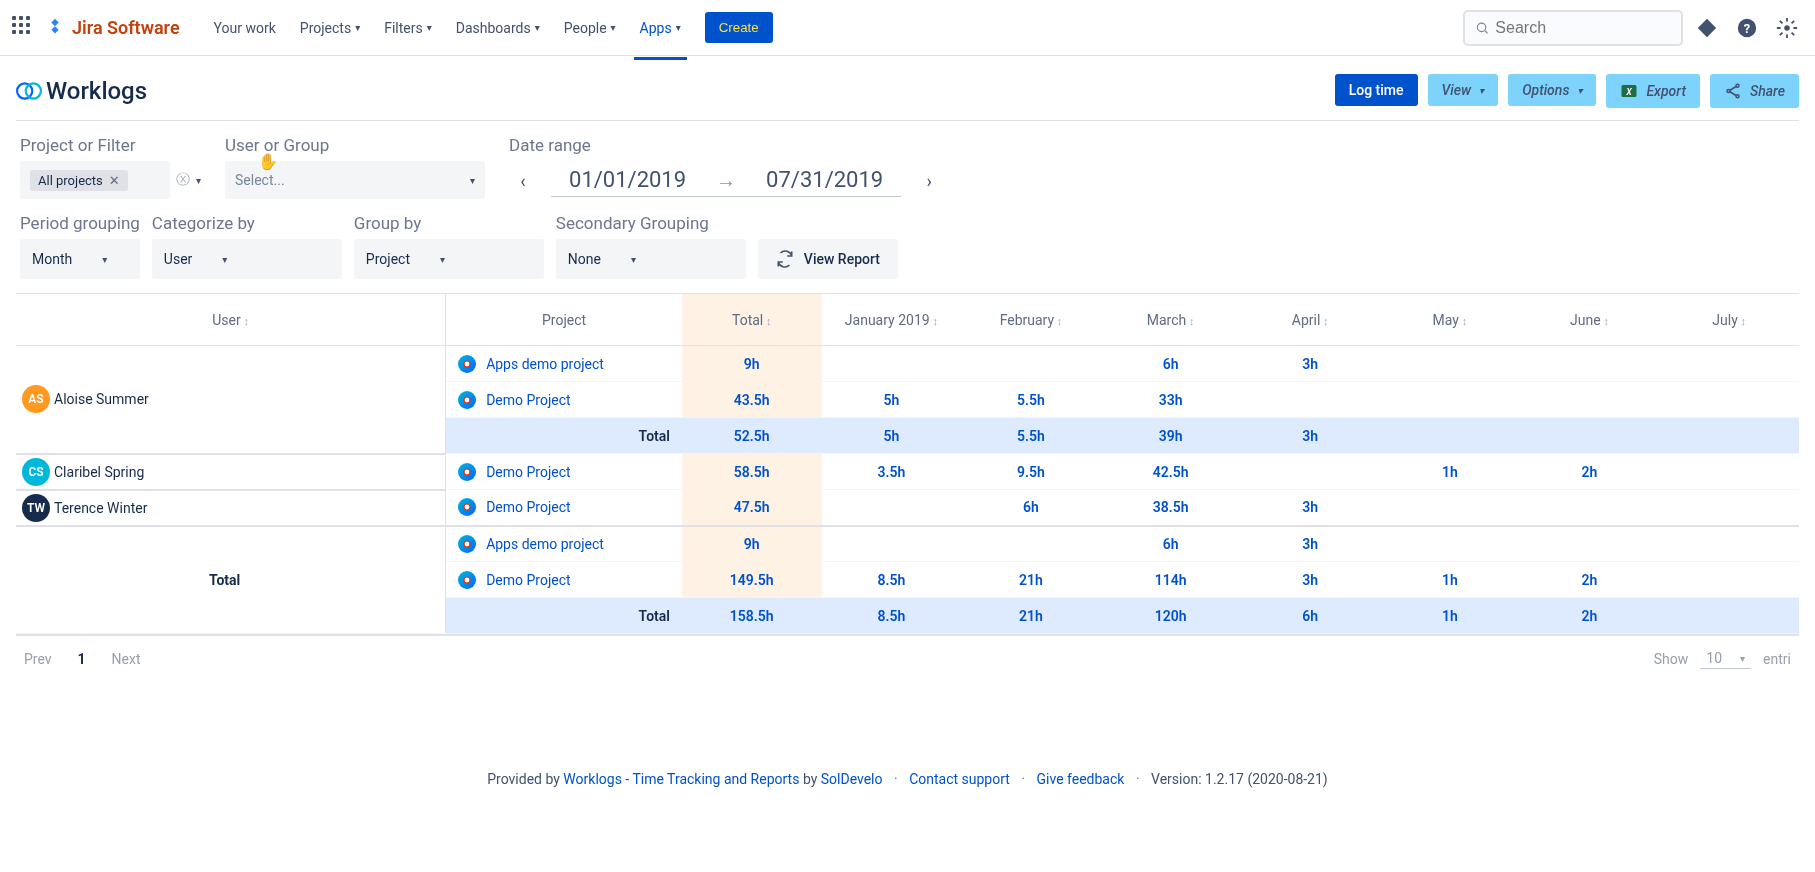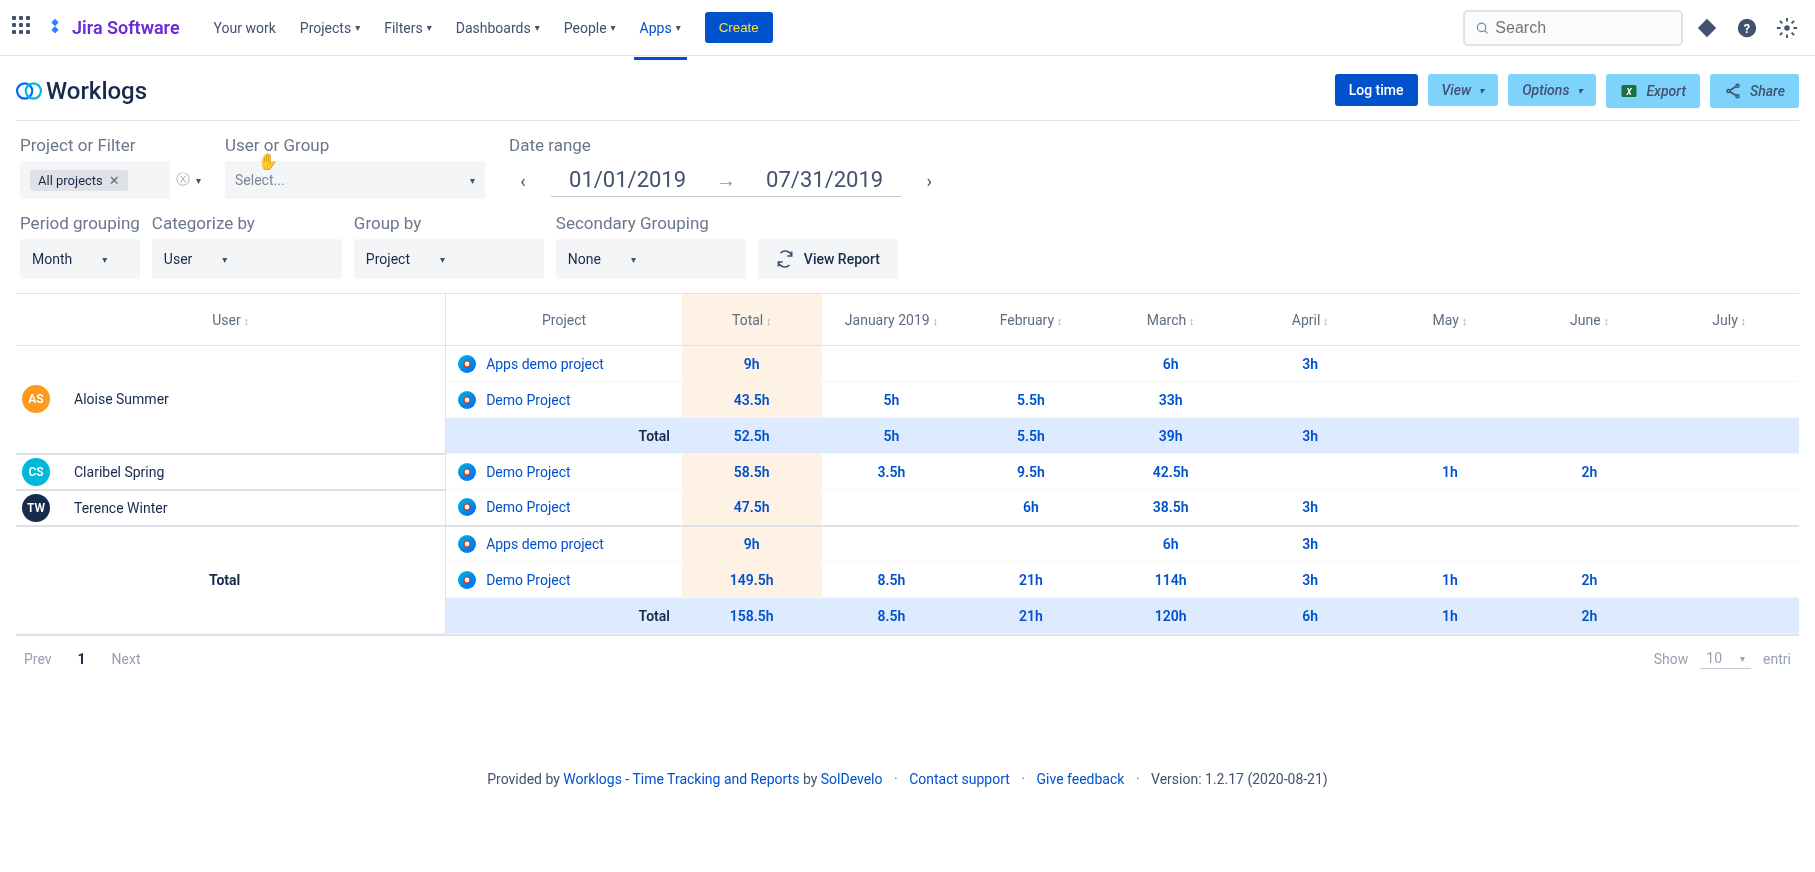--- a/index.html
+++ b/index.html
@@ -8,21 +8,21 @@
   font-size: 14px; color: #172B4D; background: #fff; width: 1815px;
 }
 
 .topnav {
   display: flex; align-items: center; height: 56px; padding: 0 12px;
   border-bottom: 1px solid #dfe1e6;
 }
 .apps-grid { width: 24px; height: 24px; display: grid; grid-template-columns: repeat(3,4px);
   grid-template-rows: repeat(3,4px); gap: 3px; margin-right: 8px; cursor: pointer; }
 .apps-grid span { background: #42526e; border-radius: 1px; }
-.logo { display: flex; align-items: center; font-weight: 600; font-size: 18px; color: #6d28d9; margin-right: 24px; }
+.logo { display: flex; align-items: center; font-weight: 600; font-size: 18px; color: #c2410c; margin-right: 24px; }
 .logo svg { margin-right: 6px; }
 .nav-items { display: flex; gap: 4px; align-items: center; }
 .nav-item { padding: 8px 10px; color: #42526e; cursor: pointer; display: flex; align-items: center; gap: 4px; border-radius: 3px; }
 .nav-item.active { color: #0052cc; }
 .nav-item.active-underline { position: relative; }
 .nav-item.active-underline::after { content: ""; position: absolute; left: 4px; right: 4px; bottom: -16px; height: 3px; background: #0052cc; }
 .chev { font-size: 10px; color: #42526e; }
 .create-btn { background: #0052cc; color: #fde047; border: none; padding: 8px 14px; border-radius: 3px; font-weight: 500; margin-left: 10px; cursor: pointer; }
 .spacer { flex: 1; }
 .search {
@@ -72,21 +72,21 @@
 .col-user { width: 400px; border-right: 1px solid #dfe1e6; }
 .col-project { width: 220px; }
 .col-total { width: 130px; background: #fdf2e4; }
 .col-month { width: 130px; }
 td.col-total { background: #fdf2e4; }
 .val-link { color: #0052cc; font-weight: 600; cursor: pointer; }
 .proj-cell { display: flex; align-items: center; gap: 10px; padding-left: 6px; }
 .proj-icon { width: 18px; height: 18px; border-radius: 50%; background: linear-gradient(135deg,#00b8d9,#0065ff); display: flex; align-items: center; justify-content: center; }
 .proj-icon::after { content: ""; width: 8px; height: 8px; border-radius: 50%; background: #fff; border: 2px solid #de350b; box-sizing: content-box; transform: scale(.6); }
 .proj-link { color: #0052cc; cursor: pointer; }
-.user-cell { display: flex; align-items: center; gap: 24px; }
+.user-cell { display: flex; align-items: center; gap: 4px; }
 .avatar { width: 28px; height: 28px; border-radius: 50%; display: flex; align-items: center; justify-content: center; color: #fff; font-size: 12px; font-weight: 600; }
 .row-subtotal td { background: #deebff; font-weight: 600; }
 .row-subtotal td.col-total { background: #deebff; }
 .row-subtotal .subtotal-label { text-align: right; padding-right: 12px; color: #172B4D; }
 .user-sep td.col-user { border-top: 2px solid #dfe1e6; }
 .total-row-label { text-align: right; font-weight: 700; padding-right: 12px; }
 .grand-user td { border-top: 2px solid #dfe1e6; }
 
 
 .pager { display: flex; align-items: center; padding: 12px 8px; gap: 26px; border-top: 2px solid #dfe1e6; }

